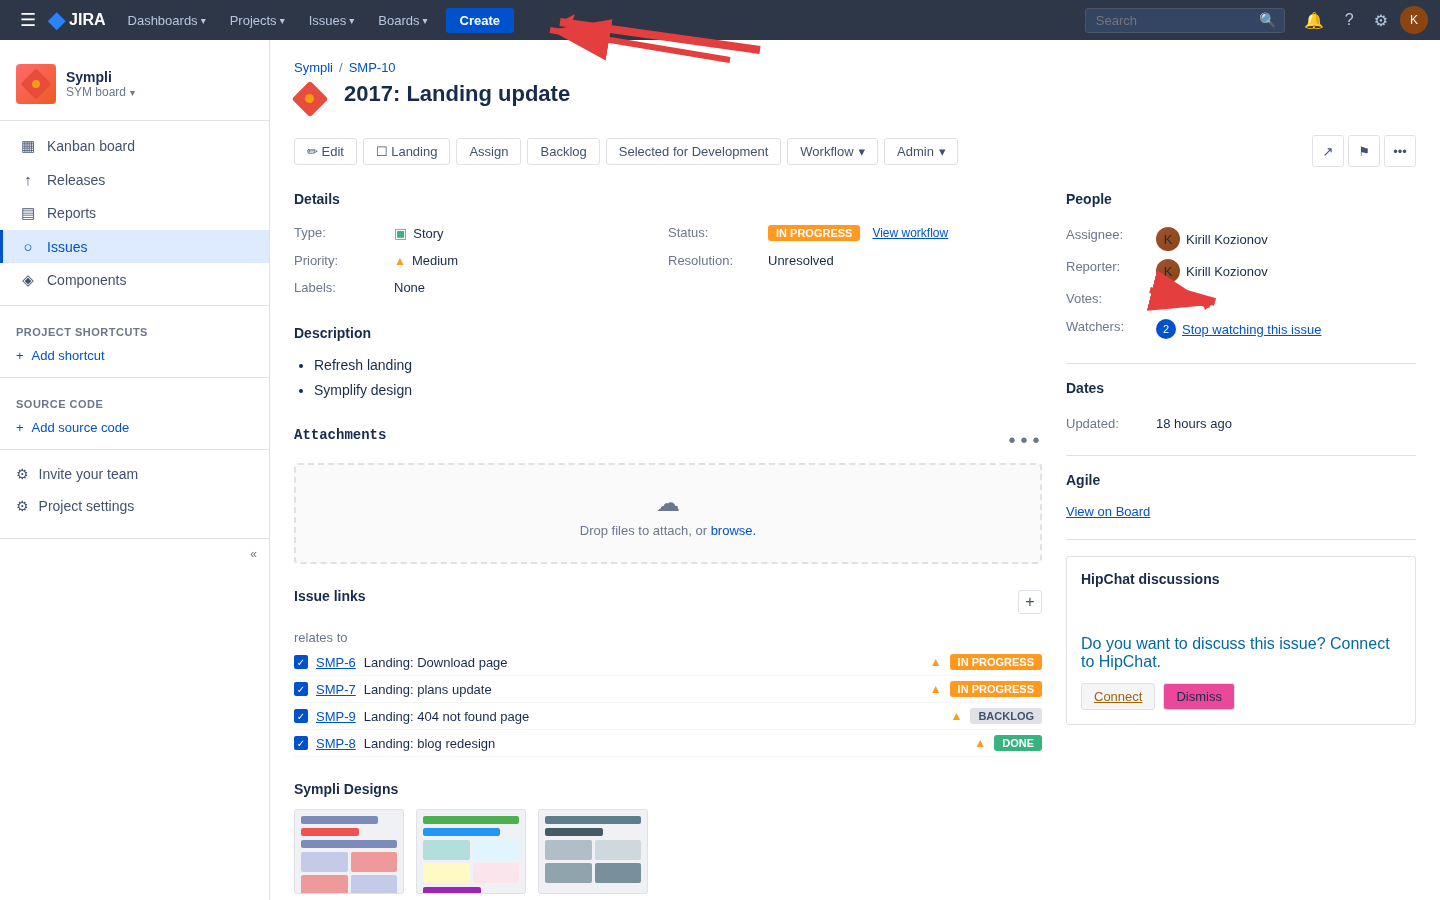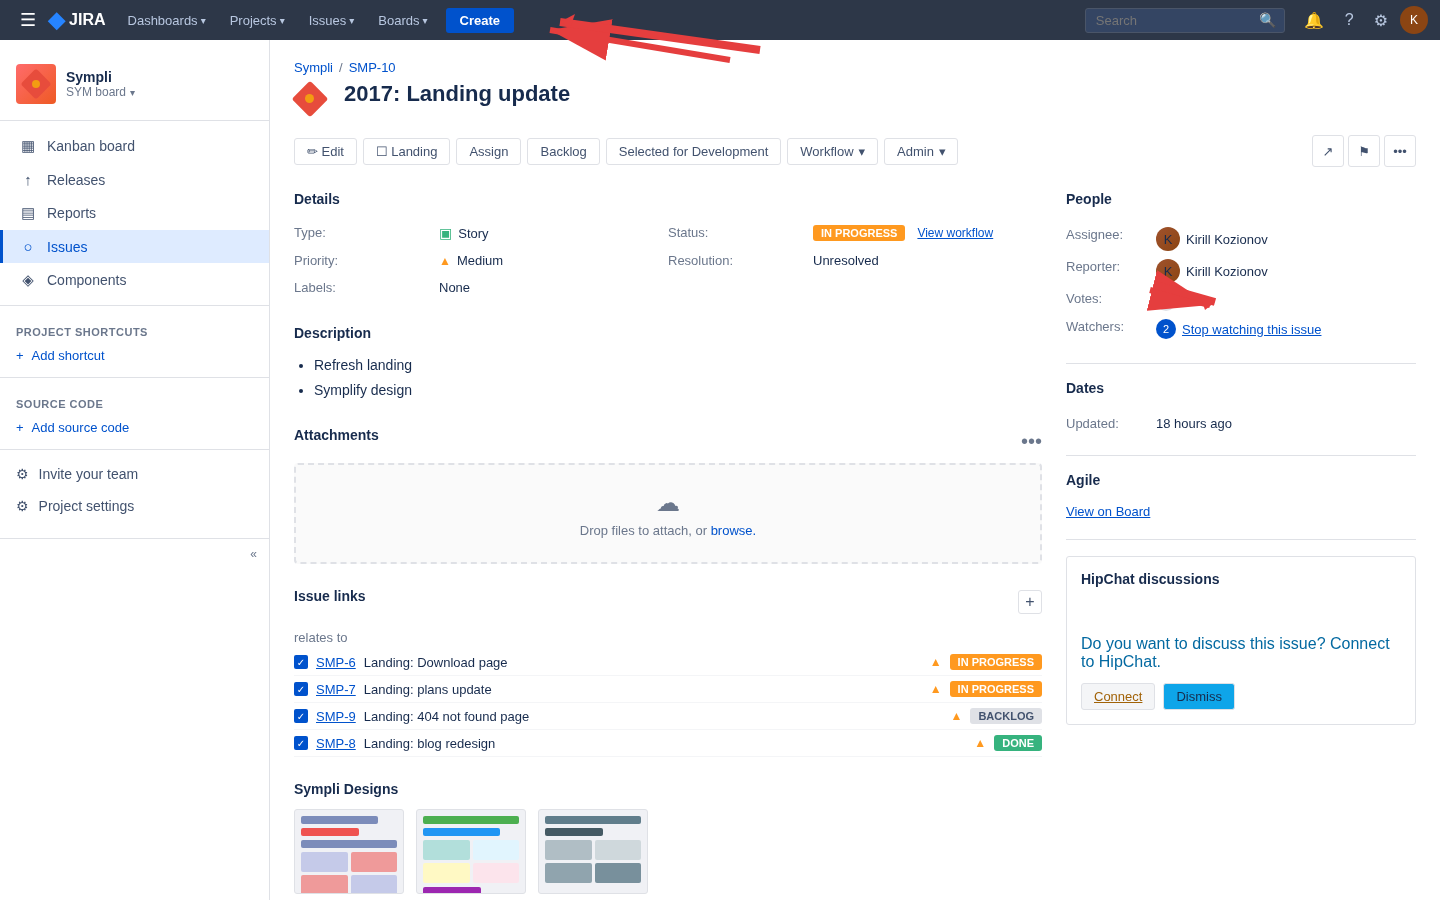--- a/index.html
+++ b/index.html
@@ -99,39 +99,39 @@
     .issue-body { display: flex; gap: 24px; }
     .issue-main { flex: 1; min-width: 0; }
     .issue-sidebar { width: 350px; flex-shrink: 0; }
 
     
     .section { margin-bottom: 24px; }
     .section-title { font-size: 14px; font-weight: 700; color: #172b4d; margin-bottom: 12px; }
 
     
     .details-grid { display: grid; grid-template-columns: 1fr 1fr; gap: 0; }
-    .detail-row { display: flex; align-items: flex-start; padding: 6px 0; gap: 45px; }
+    .detail-row { display: flex; align-items: flex-start; padding: 6px 0; }
     .detail-label { width: 100px; color: #6b778c; font-size: 13px; flex-shrink: 0; }
     .detail-value { color: #172b4d; font-size: 13px; display: flex; align-items: center; gap: 6px; }
     .status-badge { display: inline-block; padding: 2px 8px; border-radius: 3px; font-size: 11px; font-weight: 700; text-transform: uppercase; }
     .status-in-progress { background: #ff991f; color: #fff; }
     .status-backlog { background: #dfe1e6; color: #42526e; }
     .status-done { background: #36b37e; color: #fff; }
     .type-icon { color: #36b37e; font-size: 14px; }
     .priority-icon { color: #ff991f; font-size: 12px; }
     .view-workflow { color: #0052cc; font-size: 12px; margin-left: 6px; cursor: pointer; }
 
     
     .description-list { list-style: disc; padding-left: 20px; color: #172b4d; font-size: 14px; line-height: 1.8; }
 
     
     .attachments-drop { border: 2px dashed #dfe1e6; border-radius: 4px; padding: 24px; text-align: center; color: #6b778c; font-size: 13px; background: #fafafa; }
     .attach-icon { font-size: 24px; margin-bottom: 6px; color: #6b778c; }
     .attach-browse { color: #0052cc; cursor: pointer; text-decoration: none; }
-    .section-header { display: flex; align-items: center; justify-content: space-between; margin-bottom: 8px; }
+    .section-header { display: flex; align-items: center; justify-content: space-between; margin-bottom: 8px; font-family: Liberation Mono, monospace; }
     .section-dots { color: #6b778c; font-size: 20px; cursor: pointer; }
 
     
     .issue-links-section { margin-bottom: 24px; }
     .issue-links-header { display: flex; align-items: center; justify-content: space-between; margin-bottom: 10px; }
     .issue-links-add { width: 24px; height: 24px; border: 1px solid #dfe1e6; border-radius: 3px; display: flex; align-items: center; justify-content: center; cursor: pointer; color: #42526e; font-size: 16px; }
     .relates-to-label { color: #6b778c; font-size: 13px; padding: 4px 0; }
     .link-row { display: flex; align-items: center; gap: 8px; padding: 5px 0; border-bottom: 1px solid #f4f5f7; }
     .link-checkbox { width: 14px; height: 14px; background: #0052cc; border-radius: 2px; display: flex; align-items: center; justify-content: center; flex-shrink: 0; }
     .link-checkbox::after { content: '✓'; color: #fff; font-size: 10px; }
@@ -155,21 +155,21 @@
     .watchers-badge { background: #0052cc; border-radius: 50%; width: 20px; height: 20px; display: flex; align-items: center; justify-content: center; font-size: 11px; color: #fff; }
     .stop-watching { color: #0052cc; font-size: 13px; cursor: pointer; }
 
     .agile-link { color: #0052cc; font-size: 13px; cursor: pointer; }
 
     .hipchat-panel { background: #fff; border: 1px solid #dfe1e6; border-radius: 3px; padding: 14px; }
     .hipchat-title { font-size: 14px; font-weight: 700; color: #172b4d; margin-bottom: 6px; }
     .hipchat-text { font-size: 16px; color: #0369a1; margin-bottom: 12px; margin-top: 48px; }
     .hipchat-btns { display: flex; gap: 8px; }
     .hipchat-connect { padding: 5px 12px; border: 1px solid #dfe1e6; background: #f4f5f7; border-radius: 3px; font-size: 13px; cursor: pointer; color: #a16207; text-decoration: underline; }
-    .hipchat-dismiss { padding: 5px 12px; border: 1px solid #dfe1e6; background: #0ea5e9; border-radius: 3px; font-size: 13px; cursor: pointer; color: #172b4d; }
+    .hipchat-dismiss { padding: 5px 12px; border: 1px solid #dfe1e6; background: #ec4899; border-radius: 3px; font-size: 13px; cursor: pointer; color: #172b4d; }
 
     .panel-divider { border: none; border-top: 1px solid #dfe1e6; margin: 16px 0; }
 
     
     .arrow-overlay {
       position: fixed;
       pointer-events: none;
       z-index: 200;
     }
 

